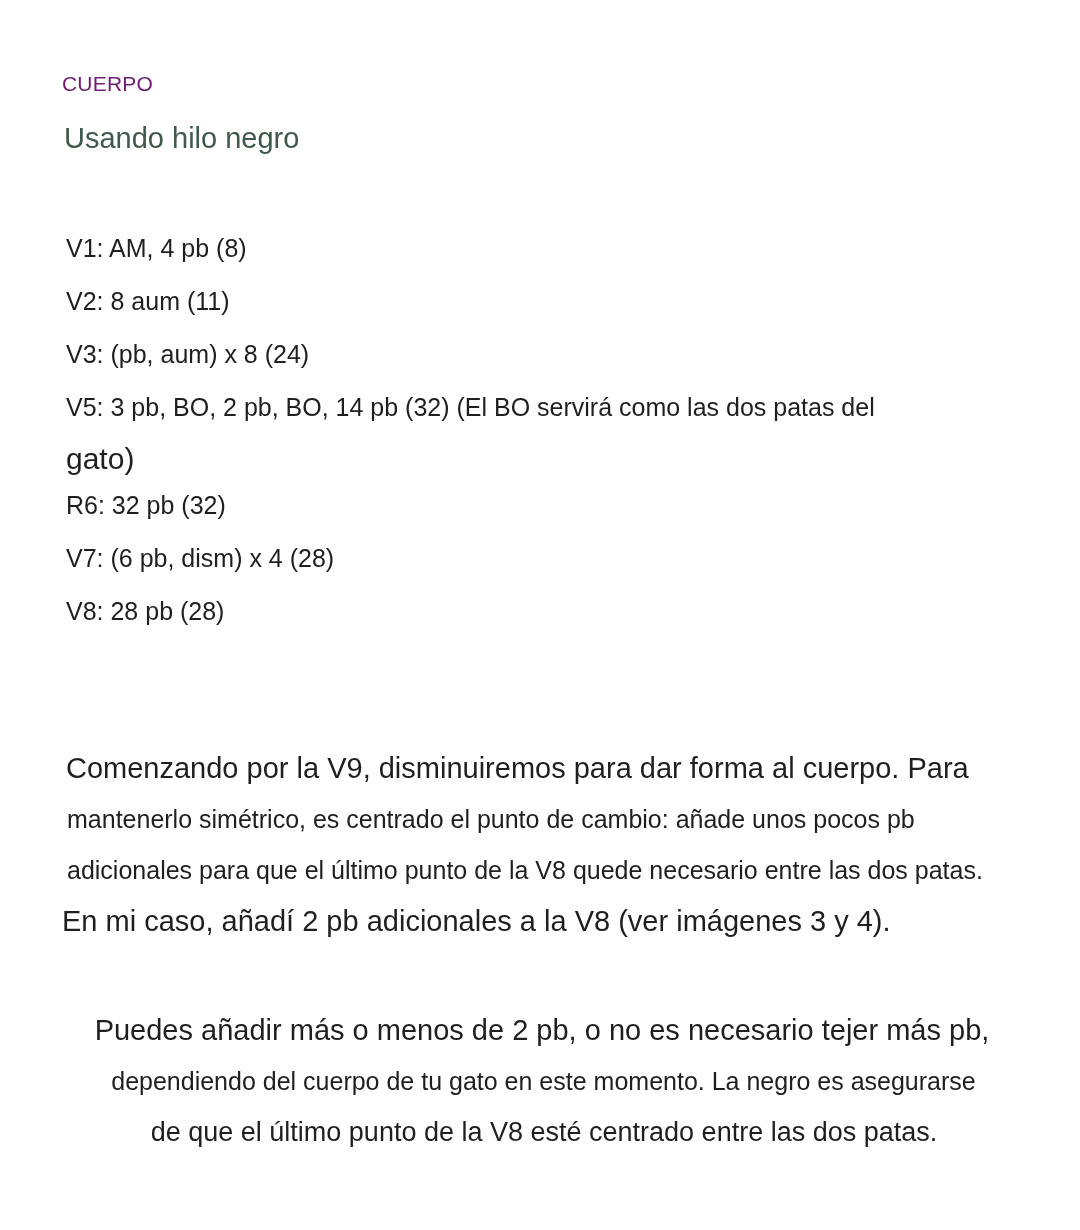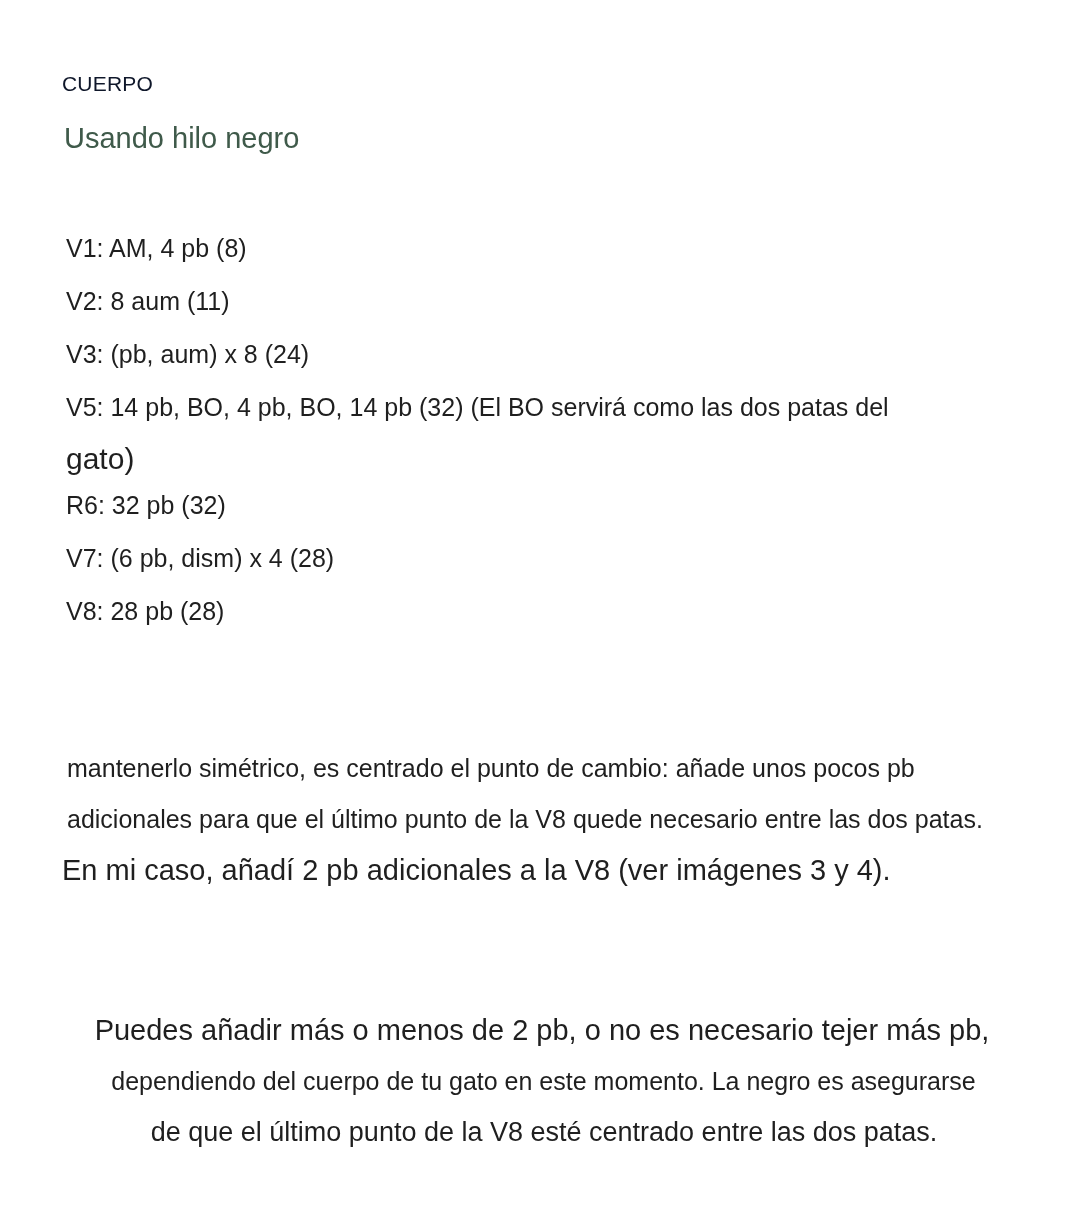--- a/index.html
+++ b/index.html
@@ -13,21 +13,21 @@
       position: relative;
       overflow: hidden;
       font-family: "Liberation Sans", "DejaVu Sans", sans-serif;
       color: #1f1f1f;
     }
     .section-label {
       position: absolute;
       left: 62px;
       top: 72px;
       font-size: 21px;
-      color: #0f172a;
+      color: #701a75;
       letter-spacing: 0.2px;
     }
     .subtitle {
       position: absolute;
       left: 64px;
       top: 122px;
       font-size: 29px;
       color: #3f5a4a;
     }
     .rows {
@@ -71,29 +71,30 @@
 <body>
 
 <div class="section-label">CUERPO</div>
 <div class="subtitle">Usando hilo negro</div>
 
 <div class="rows">
   <div class="row">V1: AM, 4 pb (8)</div>
   <div class="row">V2: 8 aum (11)</div>
   <div class="row">V3: (pb, aum) x 8 (24)</div>
   <div class="row wrap">
-    <div>V5: 14 pb, BO, 4 pb, BO, 14 pb (32) (El BO servirá como las dos patas del</div>
+    <div>V5: 3 pb, BO, 2 pb, BO, 14 pb (32) (El BO servirá como las dos patas del</div>
     <div class="cont">gato)</div>
   </div>
   <div class="row">R6: 32 pb (32)</div>
   <div class="row">V7: (6 pb, dism) x 4 (28)</div>
   <div class="row">V8: 28 pb (28)</div>
 </div>
 
 <div class="para p1">
+  <span class="line l-big" style="padding-left:4px">Comenzando por la V9, disminuiremos para dar forma al cuerpo. Para</span>
   <span class="line l-small">mantenerlo simétrico, es centrado el punto de cambio: añade unos pocos pb</span>
   <span class="line l-small">adicionales para que el último punto de la V8 quede necesario entre las dos patas.</span>
   <span class="line l-big">En mi caso, añadí 2 pb adicionales a la V8 (ver imágenes 3 y 4).</span>
 </div>
 
 <div class="para p2">
   <span class="line l-big2">Puedes añadir más o menos de 2 pb, o no es necesario tejer más pb,</span>
   <span class="line l-small" style="padding-left:3px">dependiendo del cuerpo de tu gato en este momento. La negro es asegurarse</span>
   <span class="line l-big2" style="padding-left:4px;font-size:27px">de que el último punto de la V8 esté centrado entre las dos patas.</span>
 </div>

